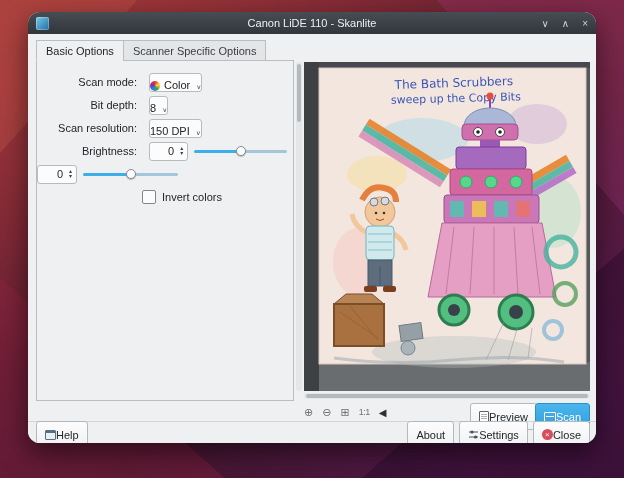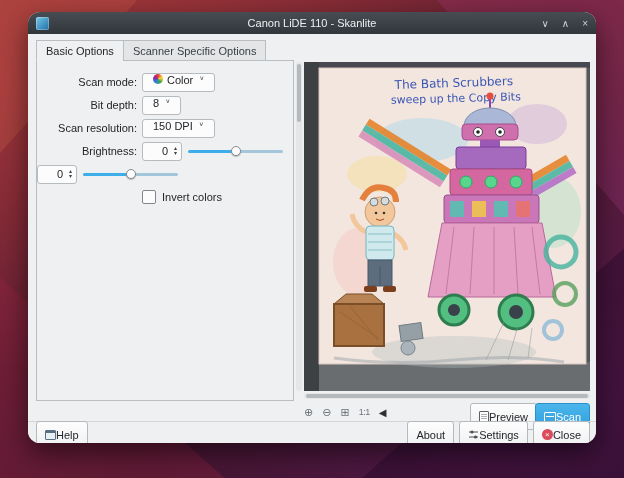--- a/index.html
+++ b/index.html
@@ -28,22 +28,22 @@
   .win-body{position:absolute;top:22px;left:0;right:0;bottom:0;background:#eff0f1;font-size:11px;color:#232629}
 
   .tabbar{position:absolute;left:8px;top:6px;display:flex;z-index:3}
   .tab{box-sizing:border-box;height:21px;padding:3px 9px;border:1px solid #b9bec2;line-height:14px;
     background:#e3e5e7;color:#3a3e42;margin-right:-1px}
   .tab.active{background:#eff0f1;border-bottom-color:#eff0f1;color:#232629}
 
   .options-panel{position:absolute;left:8px;top:26px;width:258px;height:341px;box-sizing:border-box;
     border:1px solid #b9bec2;background:#eff0f1;padding-top:9px;z-index:2}
   .opt-row{display:flex;align-items:center;height:22px;margin:1px 6px 1px 0}
-  .opt-label{width:100px;text-align:right;margin-right:5px;flex:none}
-  .combo{display:inline-flex;align-items:flex-start;height:19px;box-sizing:border-box;padding:0 10px;gap:4px;
+  .opt-label{width:100px;text-align:right;margin-right:12px;flex:none}
+  .combo{display:inline-flex;align-items:flex-end;height:19px;box-sizing:border-box;padding:0 0;gap:4px;
     background:#fcfcfc;border:1px solid #b6bbbf;border-radius:3px}
   .chevron{font-size:7px;color:#50555a;transform:scaleY(.85);margin-left:2px}
   .color-wheel{width:10px;height:10px;border-radius:50%;flex:none;
     background:conic-gradient(#e53935,#fdd835,#43a047,#1e88e5,#8e24aa,#e53935)}
   .spin{display:inline-flex;align-items:center;height:19px;width:40px;box-sizing:border-box;
     background:#fcfcfc;border:1px solid #b6bbbf;border-radius:3px}
   .spin .val{flex:1;text-align:right;padding-right:2px}
   .spin .arrows{display:flex;flex-direction:column;width:11px;align-items:center;font-size:6px;line-height:5px;color:#3f4448}
   .slider{position:relative;width:95px;height:19px;margin-left:6px}
   .slider .track{position:absolute;left:0;right:0;top:8px;height:3px;border-radius:1.5px;

